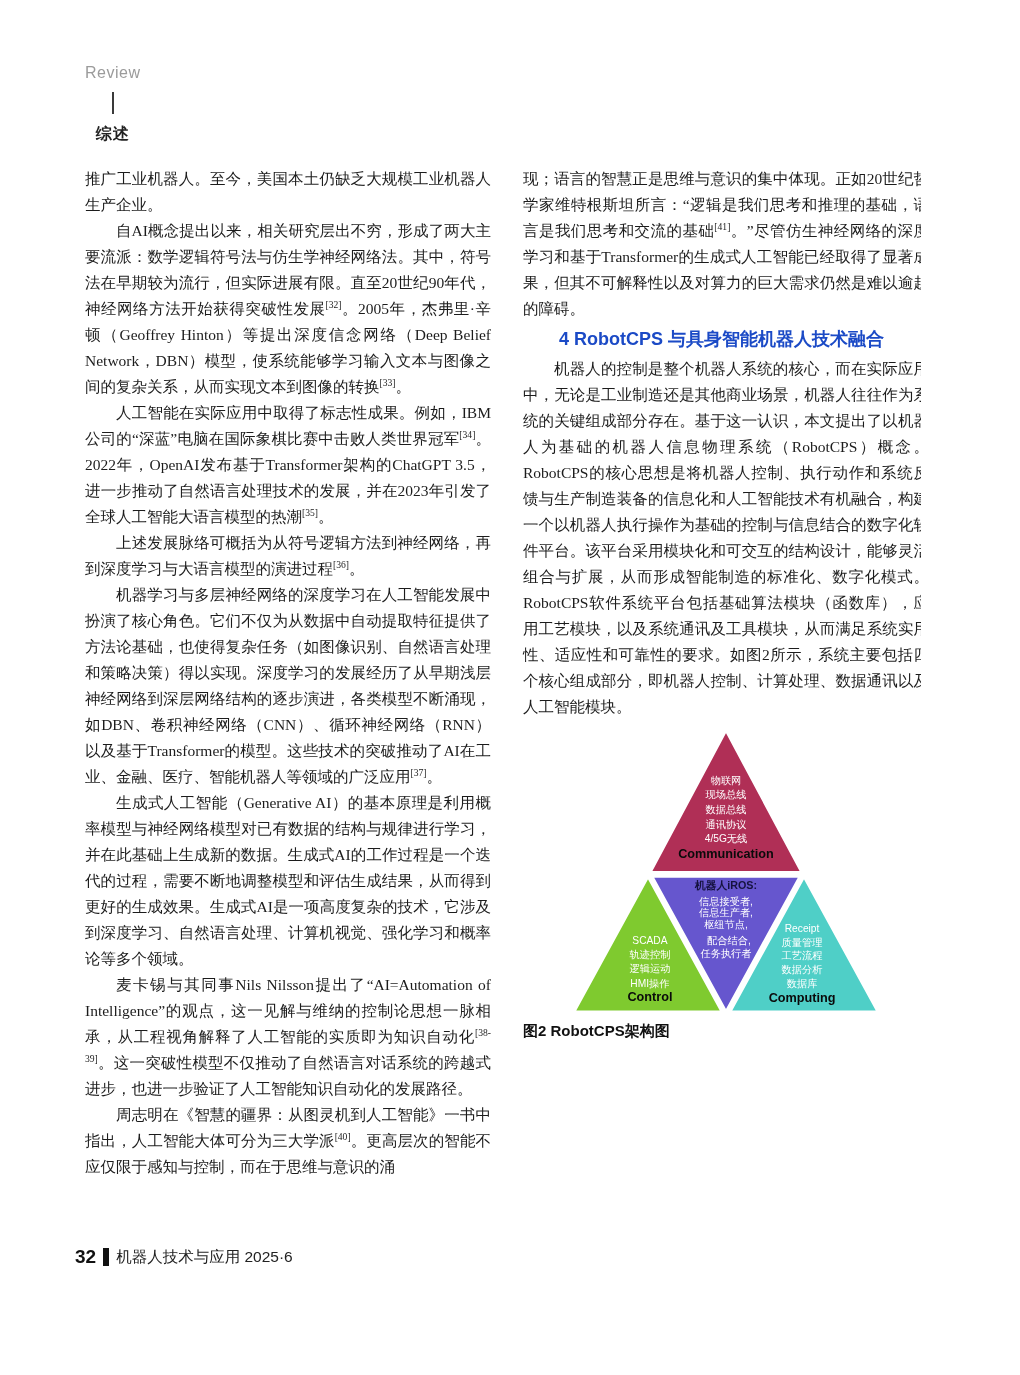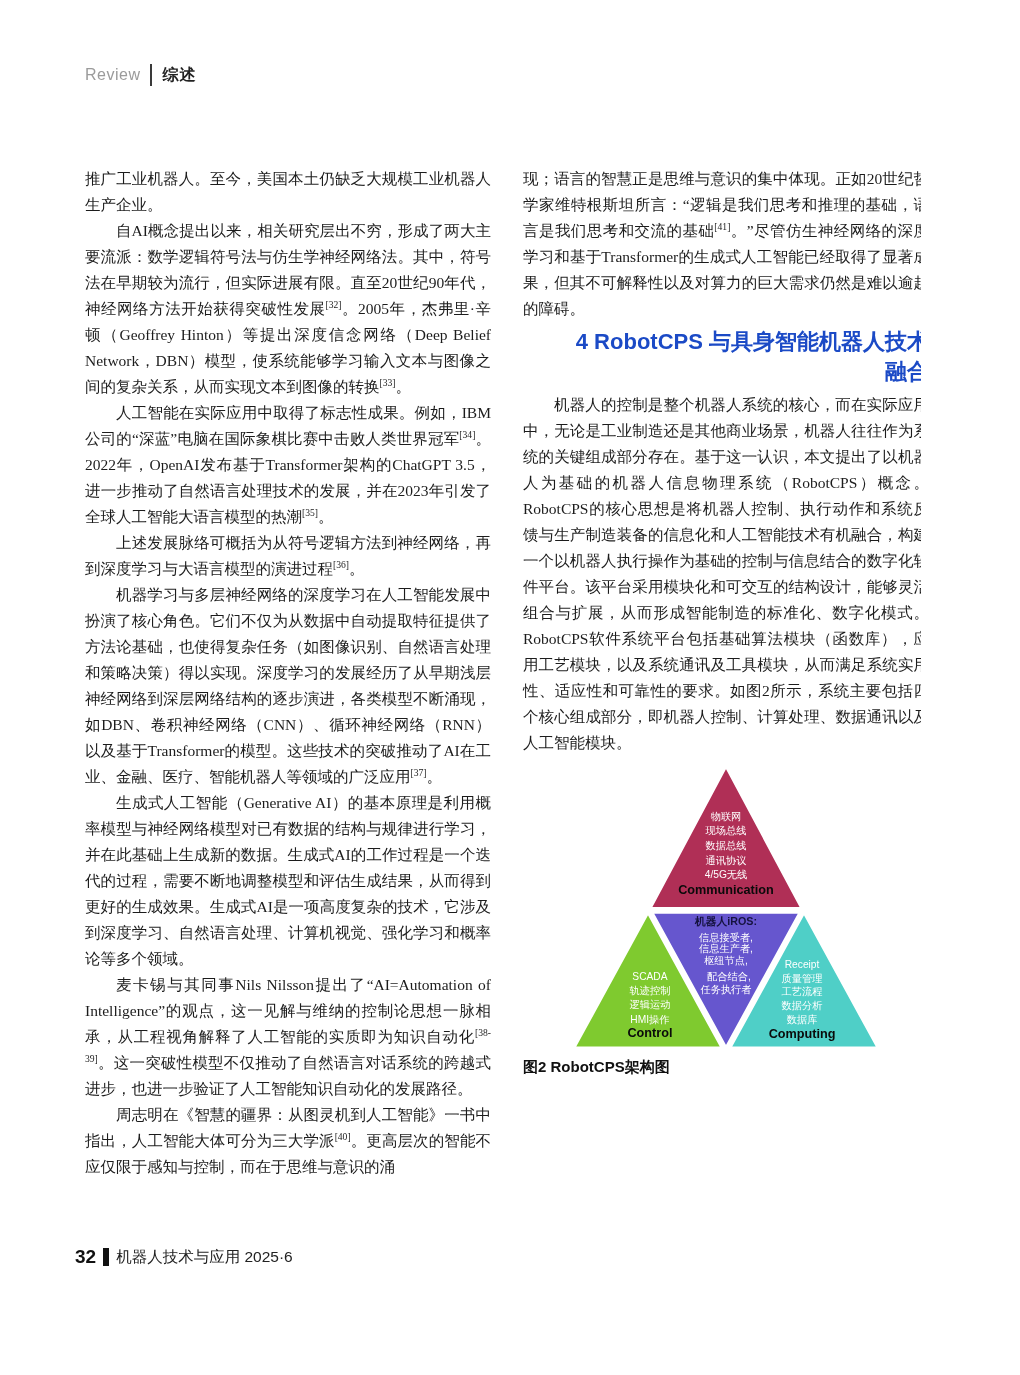--- a/index.html
+++ b/index.html
@@ -9,20 +9,21 @@
     position:relative;
     font-family:"Liberation Serif","DejaVu Serif",serif;
     color:#1c1c1c;
     overflow:hidden;
   }
   
   .hdr{
     position:absolute;left:85px;top:64px;
     display:flex;align-items:center;gap:10px;
     font-family:"Liberation Sans","DejaVu Sans",sans-serif;
+    flex-direction:column;
   }
   .hdr .review{color:#9b9b9b;font-size:16px;letter-spacing:.5px;}
   .hdr .vbar{display:inline-block;width:2px;height:22px;background:#3a3a3a;}
   .hdr .cat{color:#222;font-size:16px;font-weight:600;letter-spacing:1px;}
   
   .columns{
     position:absolute;left:85px;top:166px;width:836px;height:1082px;
     display:flex;gap:32px;overflow:hidden;
   }
   .col{flex:0 0 406px;width:406px;}
@@ -31,21 +32,21 @@
     font-size:15.5px;line-height:26px;
     text-align:justify;
     text-indent:2em;
   }
   p.para.first{text-indent:0;}
   p.para sup{font-size:.62em;line-height:0;vertical-align:super;}
   .section-heading{
     margin:5px 0 5px 0;
     padding-left:2em;
     font-family:"Liberation Sans","DejaVu Sans",sans-serif;
-    font-size:22px;font-weight:700;text-align:right;
+    font-size:18px;font-weight:700;
   }
   figure.fig{margin:8px 0 2px 0;text-align:center;}
   figure.fig svg{display:block;margin:0 auto;}
   .fig-caption{
     margin-top:6px;
     font-family:"Liberation Sans","DejaVu Sans",sans-serif;
     font-size:15px;font-weight:600;color:#111;
     text-align:left;
   }
   

